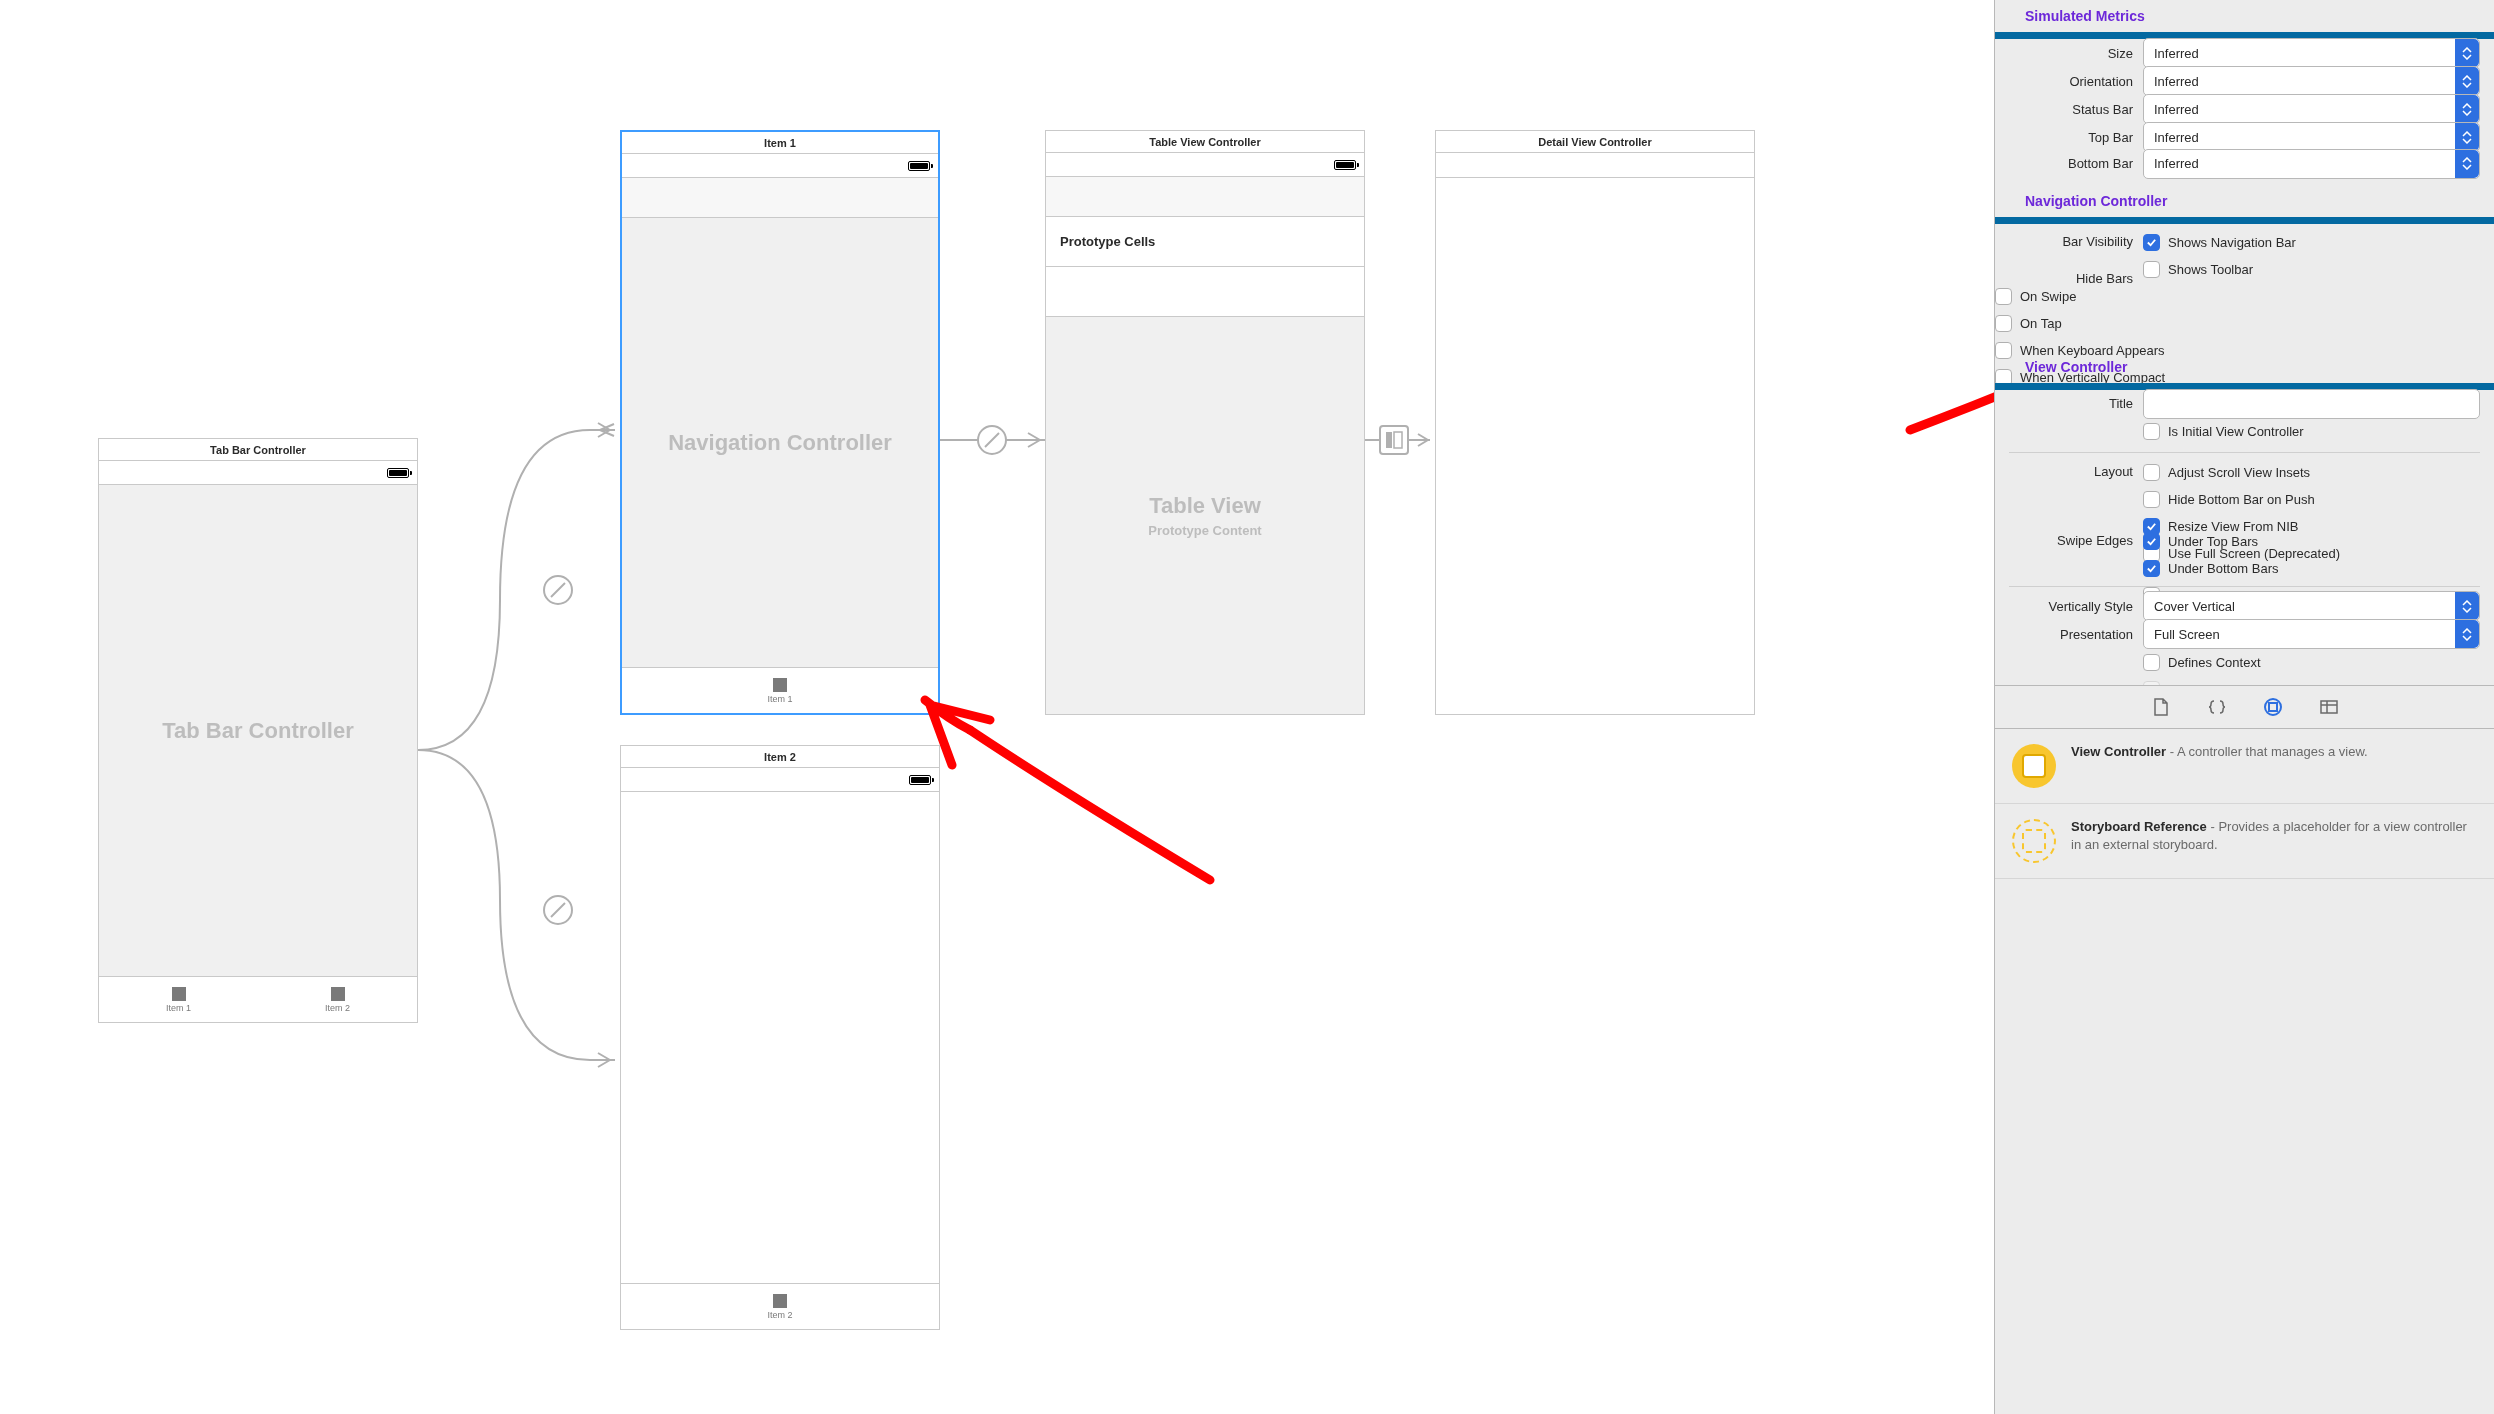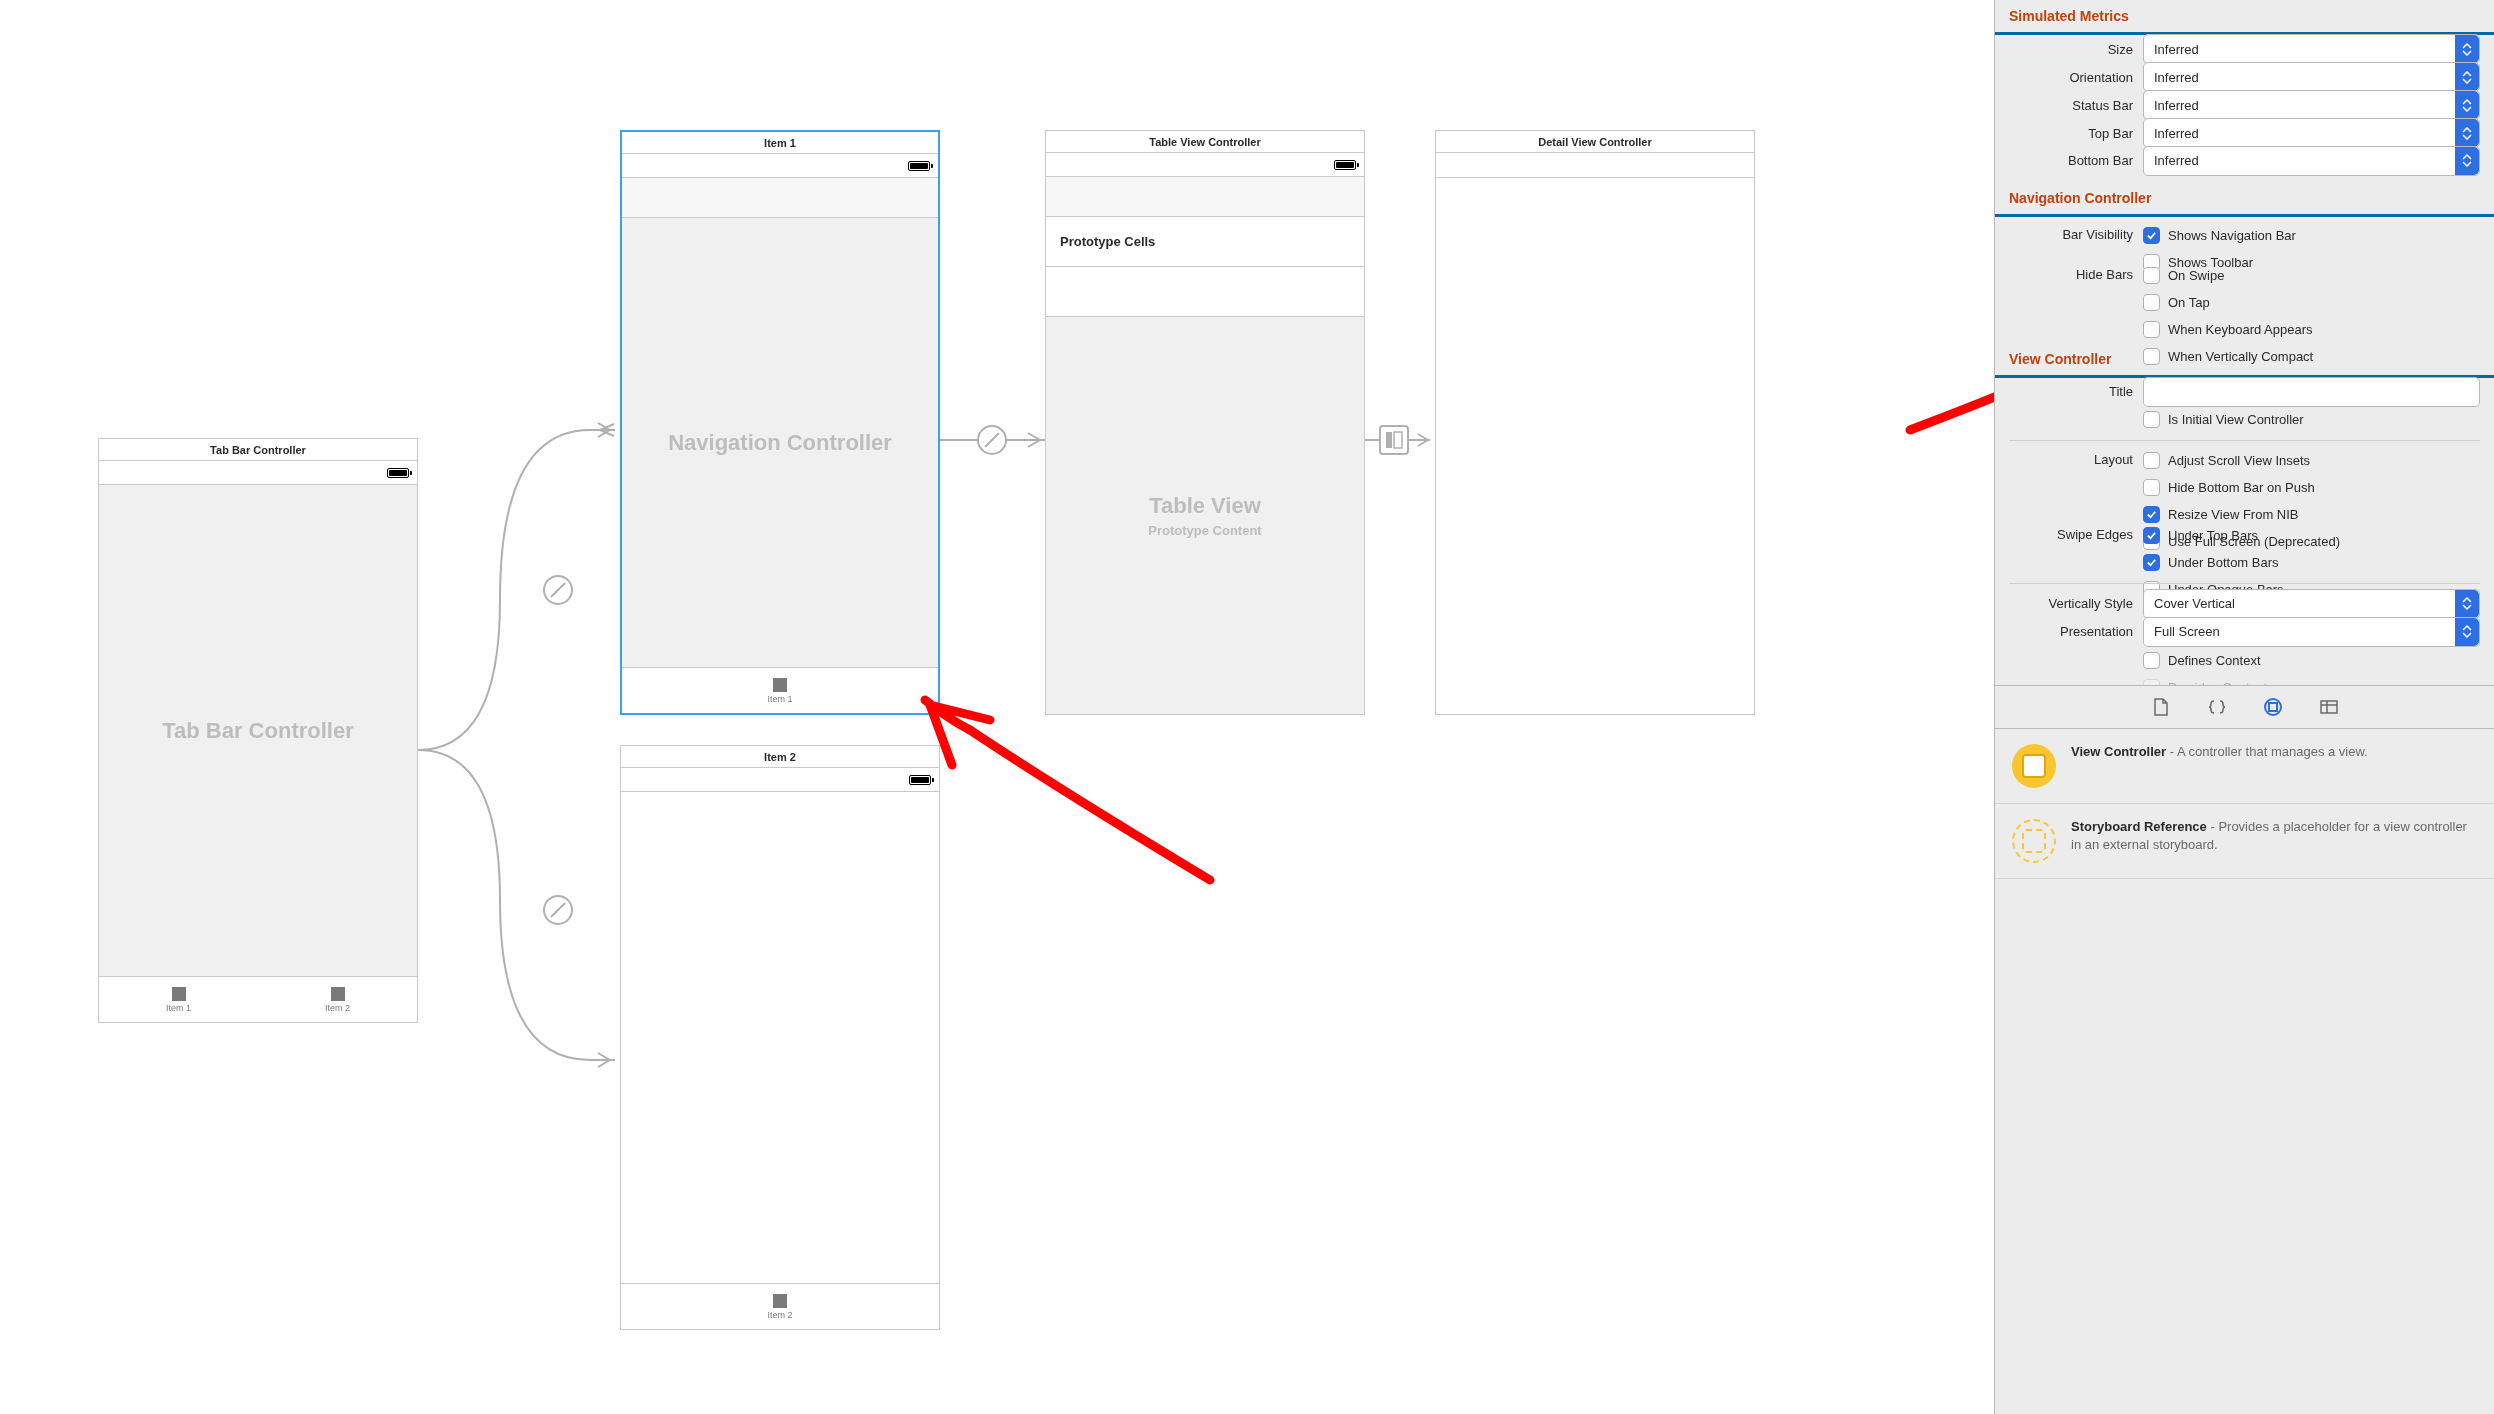--- a/index.html
+++ b/index.html
@@ -35,21 +35,21 @@
 .seg-circle { fill: #fff; stroke: #b0b0b0; stroke-width: 2; }
 .seg-slash { stroke: #b0b0b0; stroke-width: 2; }
 .seg-icon-rect { fill: #fff; stroke: #b0b0b0; stroke-width: 2; rx: 3; }
 
 
 svg.annot { position: absolute; left: 0; top: 0; width: 100%; height: 100%; pointer-events: none; }
 .red { stroke: #ff0000; stroke-width: 9; fill: none; stroke-linecap: round; stroke-linejoin: round; }
 
 
 .inspector { position: absolute; right: 0; top: 0; width: 500px; height: 1414px; background: #ececec; border-left: 1px solid #b8b8b8; display: flex; flex-direction: column; overflow: hidden; }
-.section-header { font-size: 14px; font-weight: 700; color: #c2410c; padding: 8px 14px 8px 14px; border-bottom: 3px solid #0369a1; }
+.section-header { font-size: 14px; font-weight: 700; color: #6d28d9; padding: 8px 14px 8px 30px; border-bottom: 7px solid #0369a1; }
 
 .row { display: flex; align-items: center; min-height: 28px; padding: 4px 14px 4px 0; }
 .row-label { width: 148px; text-align: right; padding-right: 10px; font-size: 13px; color: #2a2a2a; }
 .row-controls { flex: 1; display: flex; align-items: center; gap: 8px; flex-wrap: wrap; }
 
 .select { flex: 1; height: 30px; background: #fff; border: 1px solid #b8b8b8; border-radius: 5px; display: flex; align-items: center; padding: 0 30px 0 10px; position: relative; font-size: 13px; color: #2a2a2a; min-width: 0; }
 .select .stepper { position: absolute; right: 0; top: 0; bottom: 0; width: 24px; background: #2d6fe0; border-radius: 0 5px 5px 0; display: flex; flex-direction: column; }
 .select .stepper::before, .select .stepper::after { content: ''; flex: 1; display: flex; align-items: center; justify-content: center; }
 .select .stepper-up, .select .stepper-down { flex:1; display:flex; align-items:center; justify-content:center; }
 .stepper-up svg, .stepper-down svg { width: 10px; height: 6px; }
@@ -329,21 +329,21 @@
             </span>
             <span class="cb-label">Shows Navigation Bar</span>
           </div>
       <div class="checkbox-row">
             <span class="cb"></span>
             <span class="cb-label">Shows Toolbar</span>
           </div>
     </div>
   </div>
 
-  <div class="row" style="align-items:flex-start;">
+  <div class="row" style="align-items:flex-start;flex-direction:column;">
     <div class="row-label" style="padding-top:2px;">Hide Bars</div>
     <div class="row-controls" style="flex-direction:column; align-items:flex-start; gap:6px;">
       <div class="checkbox-row">
             <span class="cb"></span>
             <span class="cb-label">On Swipe</span>
           </div>
       <div class="checkbox-row">
             <span class="cb"></span>
             <span class="cb-label">On Tap</span>
           </div>

